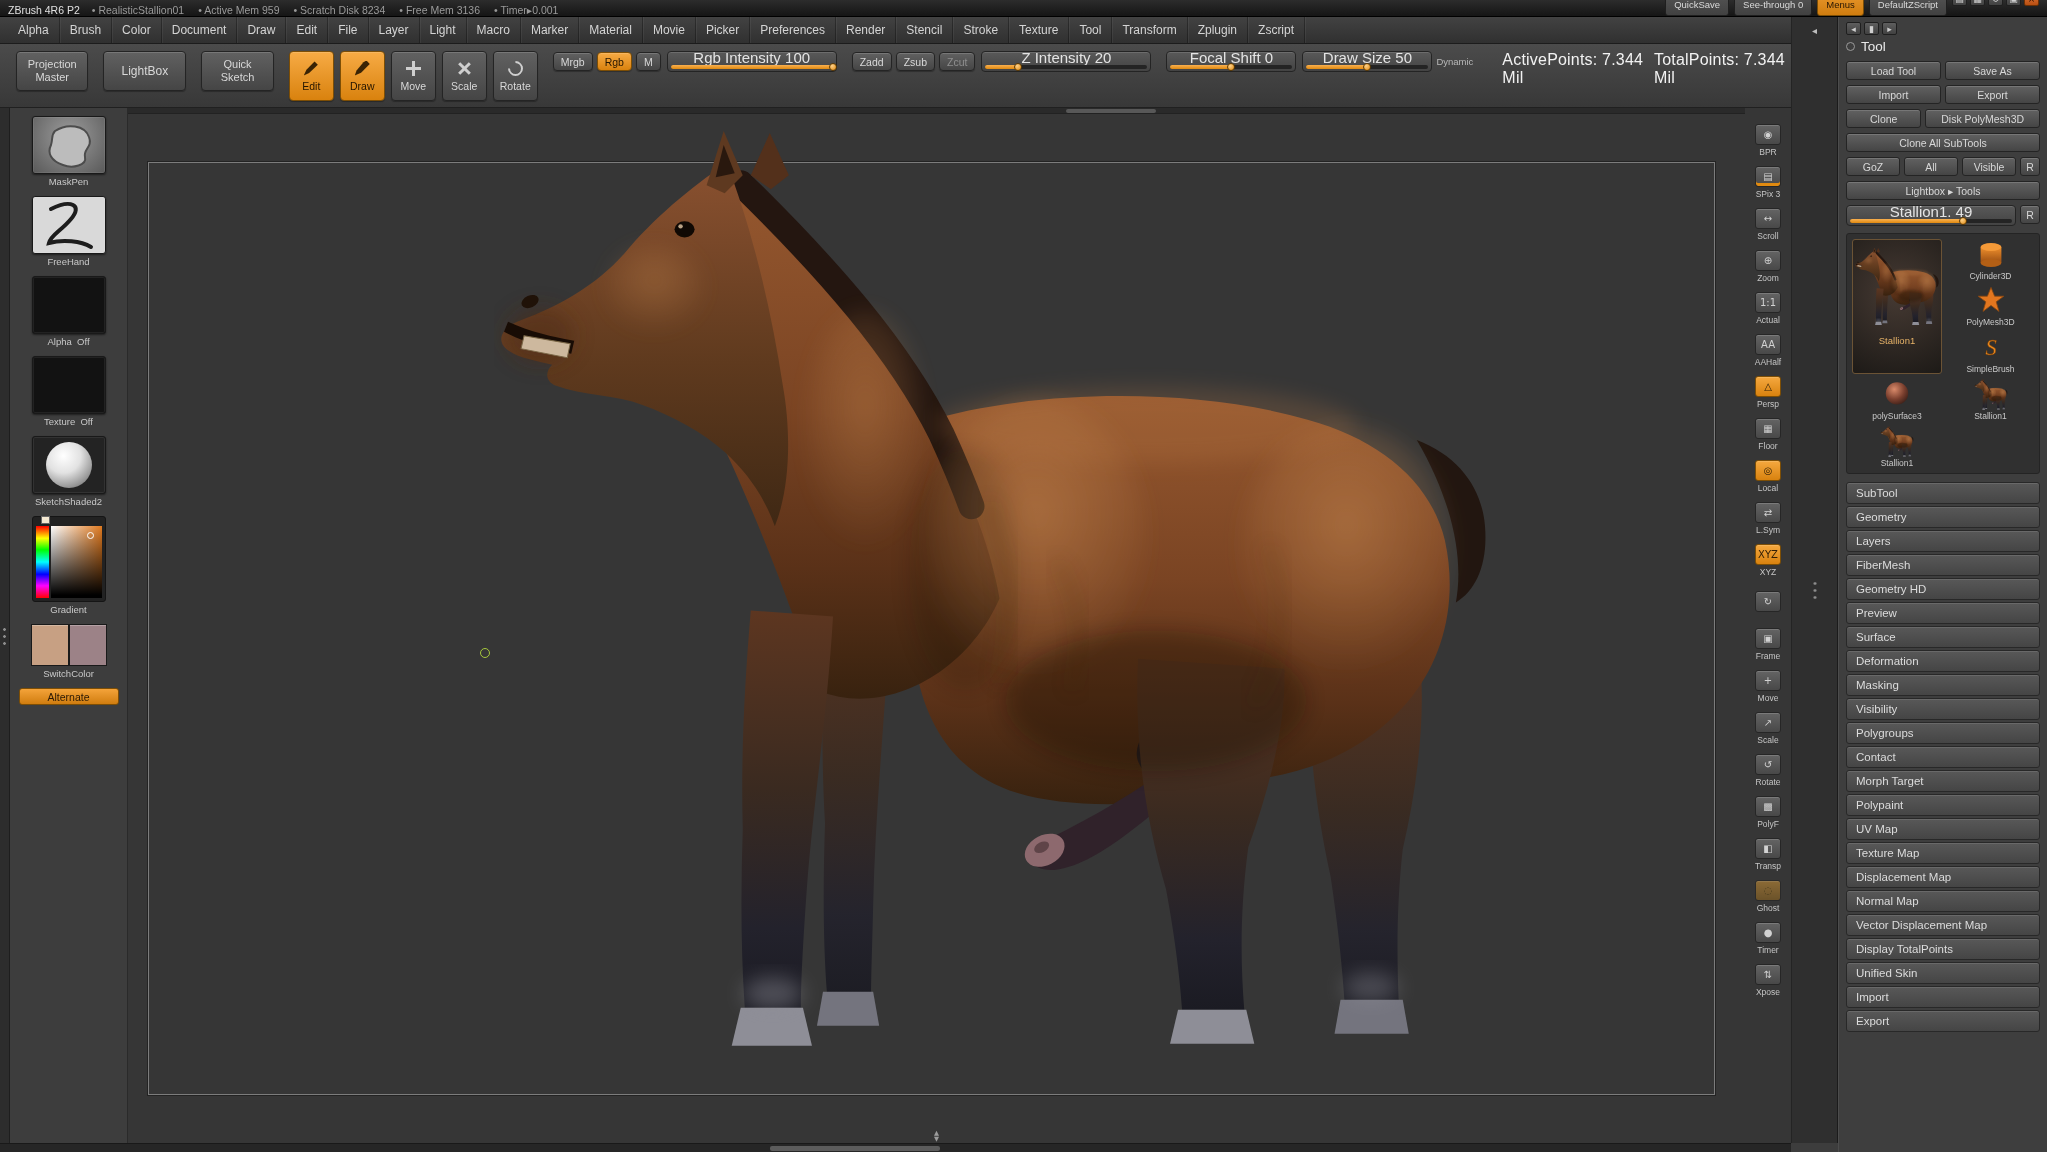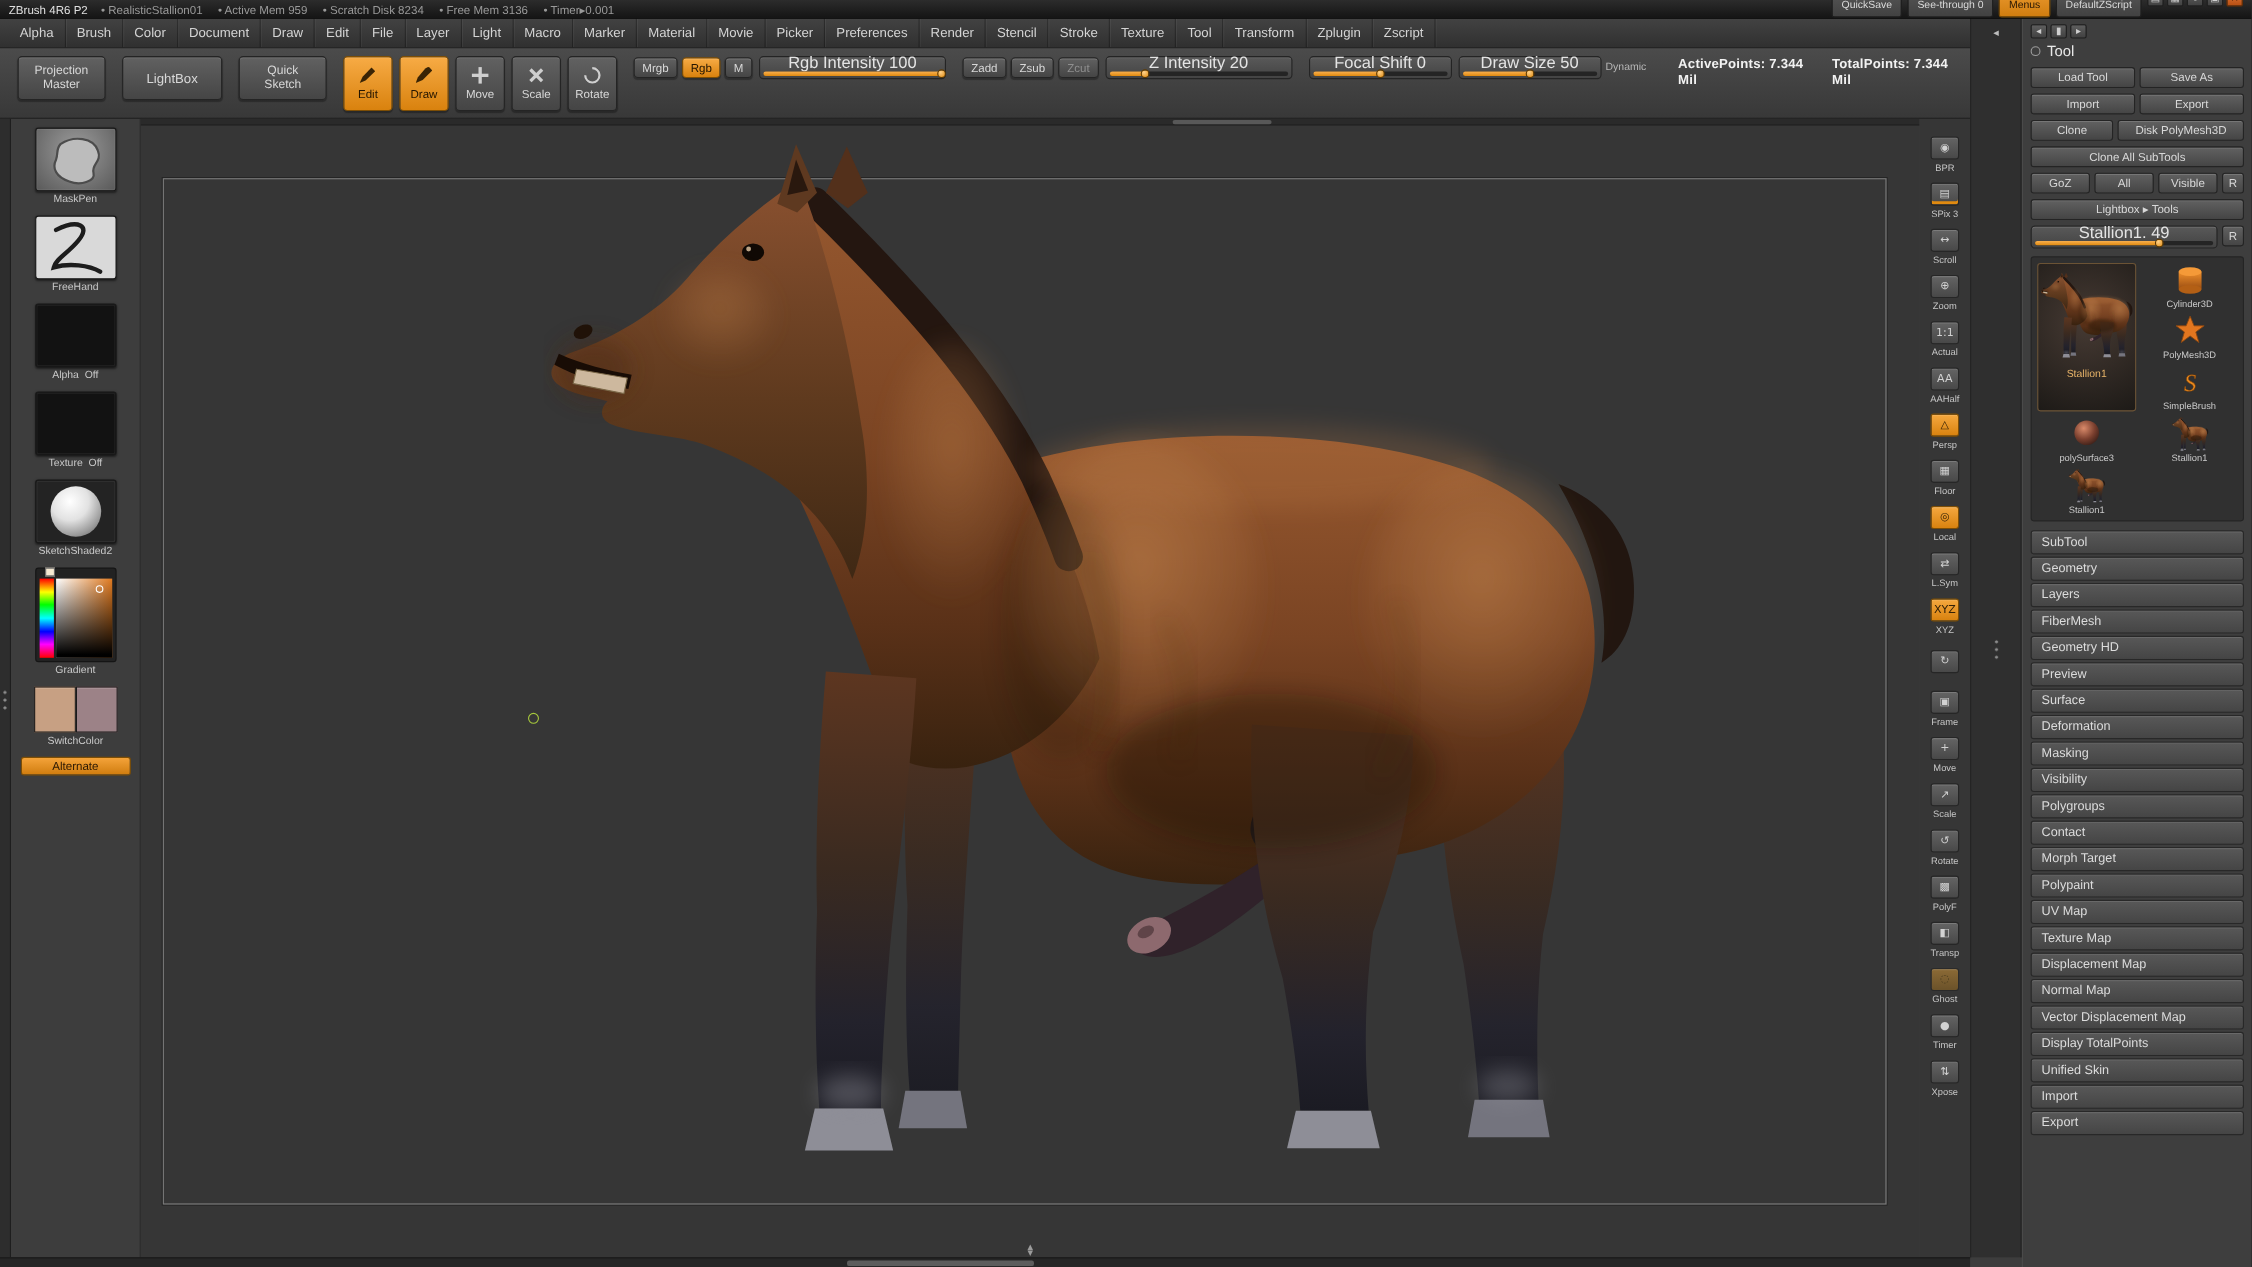--- a/index.html
+++ b/index.html
@@ -43,21 +43,21 @@
   .sm{height:19px;font-size:10.5px;padding:0 7px}
   .zslider{position:relative;height:21px;background:linear-gradient(#595959,#434343);border:1px solid #242424;border-radius:4px;box-shadow:inset 0 1px 0 rgba(255,255,255,.12);display:flex;align-items:flex-end;justify-content:center;font-size:15px;color:#e4e4e4;padding-bottom:5px}
   .sl-track{position:absolute;left:3px;right:3px;bottom:2px;height:4px;background:#242424;border-radius:2px}
   .sl-fill{position:absolute;left:0;top:0;bottom:0;background:linear-gradient(#f9b050,#e08a10);border-radius:2px}
   .sl-knob{position:absolute;top:-2px;width:8px;height:8px;border-radius:50%;background:radial-gradient(circle at 35% 30%,#ffd28a,#e08a10);border:1px solid #5e3a02;transform:translateX(-4px)}
   .f100 .sl-fill{width:100%}.f100 .sl-knob{left:100%}
   .f50 .sl-fill{width:50%}.f50 .sl-knob{left:50%}
   .f20 .sl-fill{width:20%}.f20 .sl-knob{left:20%}
   .f70 .sl-fill{width:70%}.f70 .sl-knob{left:70%}
   .w170{width:170px}.w130{width:130px}
-  .pts{font-size:12px;color:#f2f2f2;font-weight:bold;letter-spacing:.2px}
+  .pts{font-size:16px;color:#f2f2f2;font-weight:normal;letter-spacing:.2px}
   .dyn{font-size:9.5px;color:#b8b8b8}
 
   
   .main{position:absolute;left:0;top:108px;bottom:9px;right:256px;display:flex}
   .left-edge{width:10px;background:#2d2d2d;border-right:1px solid #1e1e1e;position:relative}
   .left-edge .dots{position:absolute;top:50%;left:3px;width:3px;height:22px;background-image:radial-gradient(circle,#8d8d8d 1.1px,transparent 1.6px);background-size:3px 7px}
 
   
   .left-shelf{width:118px;background:#3d3d3d;border-right:1px solid #2a2a2a;display:flex;flex-direction:column;align-items:center;gap:9px;padding-top:8px}
   .shelf-item{display:flex;flex-direction:column;align-items:center}

